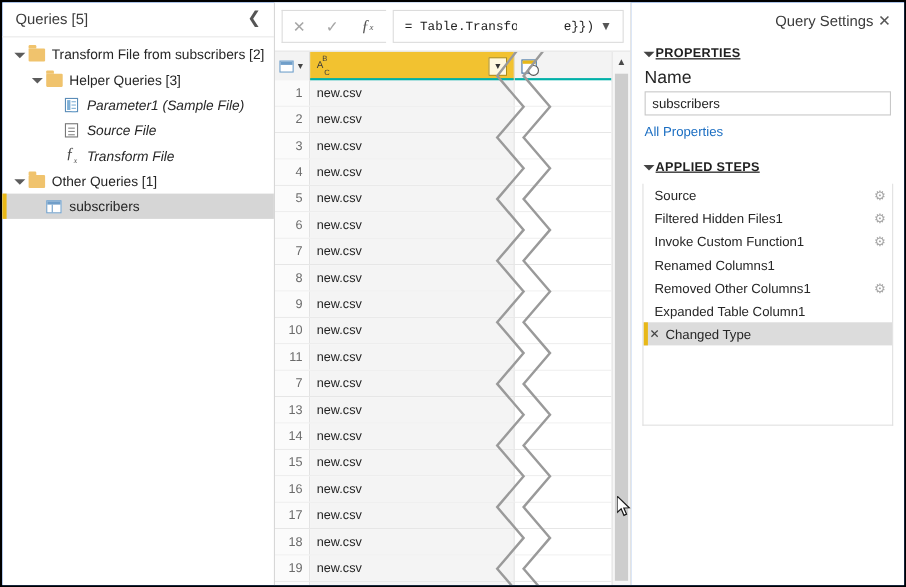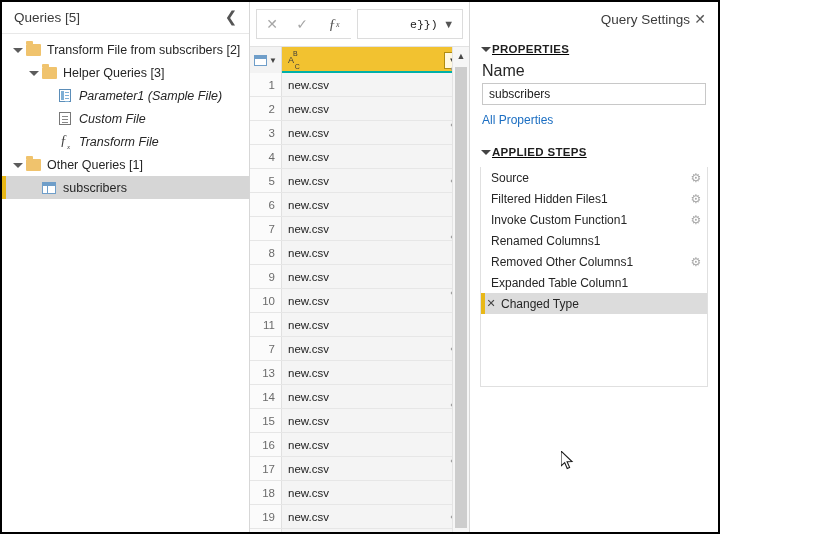--- a/index.html
+++ b/index.html
@@ -4,21 +4,21 @@
 <style>
   * { box-sizing: border-box; margin: 0; padding: 0; }
   html, body {
     width: 824px; height: 534px;
     font-family: "Liberation Sans", sans-serif;
     background: #ffffff;
     overflow: hidden;
   }
   #app {
     position: relative;
-    width: 720px; height: 534px;
+    width: 824px; height: 534px;
     border: 2px solid #000000;
     background: #3b82f6;
     display: flex;
     overflow: hidden;
   }
 
   
   #queries-pane {
     width: 248px;
     height: 100%;
@@ -541,21 +541,21 @@
           <span class="ico">
             <span class="param-ico"></span>
           </span>
           <span class="tree-label italic">Parameter1 (Sample File)</span>
         </div>
         <div class="tree-row" style="padding-left: 40px;">
           <span class="expander"></span>
           <span class="ico">
             <span class="sample-ico"></span>
           </span>
-          <span class="tree-label italic">Custom File</span>
+          <span class="tree-label italic">Source File</span>
         </div>
         <div class="tree-row" style="padding-left: 40px;">
           <span class="expander"></span>
           <span class="ico">
             <span class="fx-ico">ƒ<sub style="font-size:7px">x</sub></span>
           </span>
           <span class="tree-label italic">Transform File</span>
         </div>
         <div class="tree-row" style="padding-left: 8px;">
           <span class="expander open"></span>

